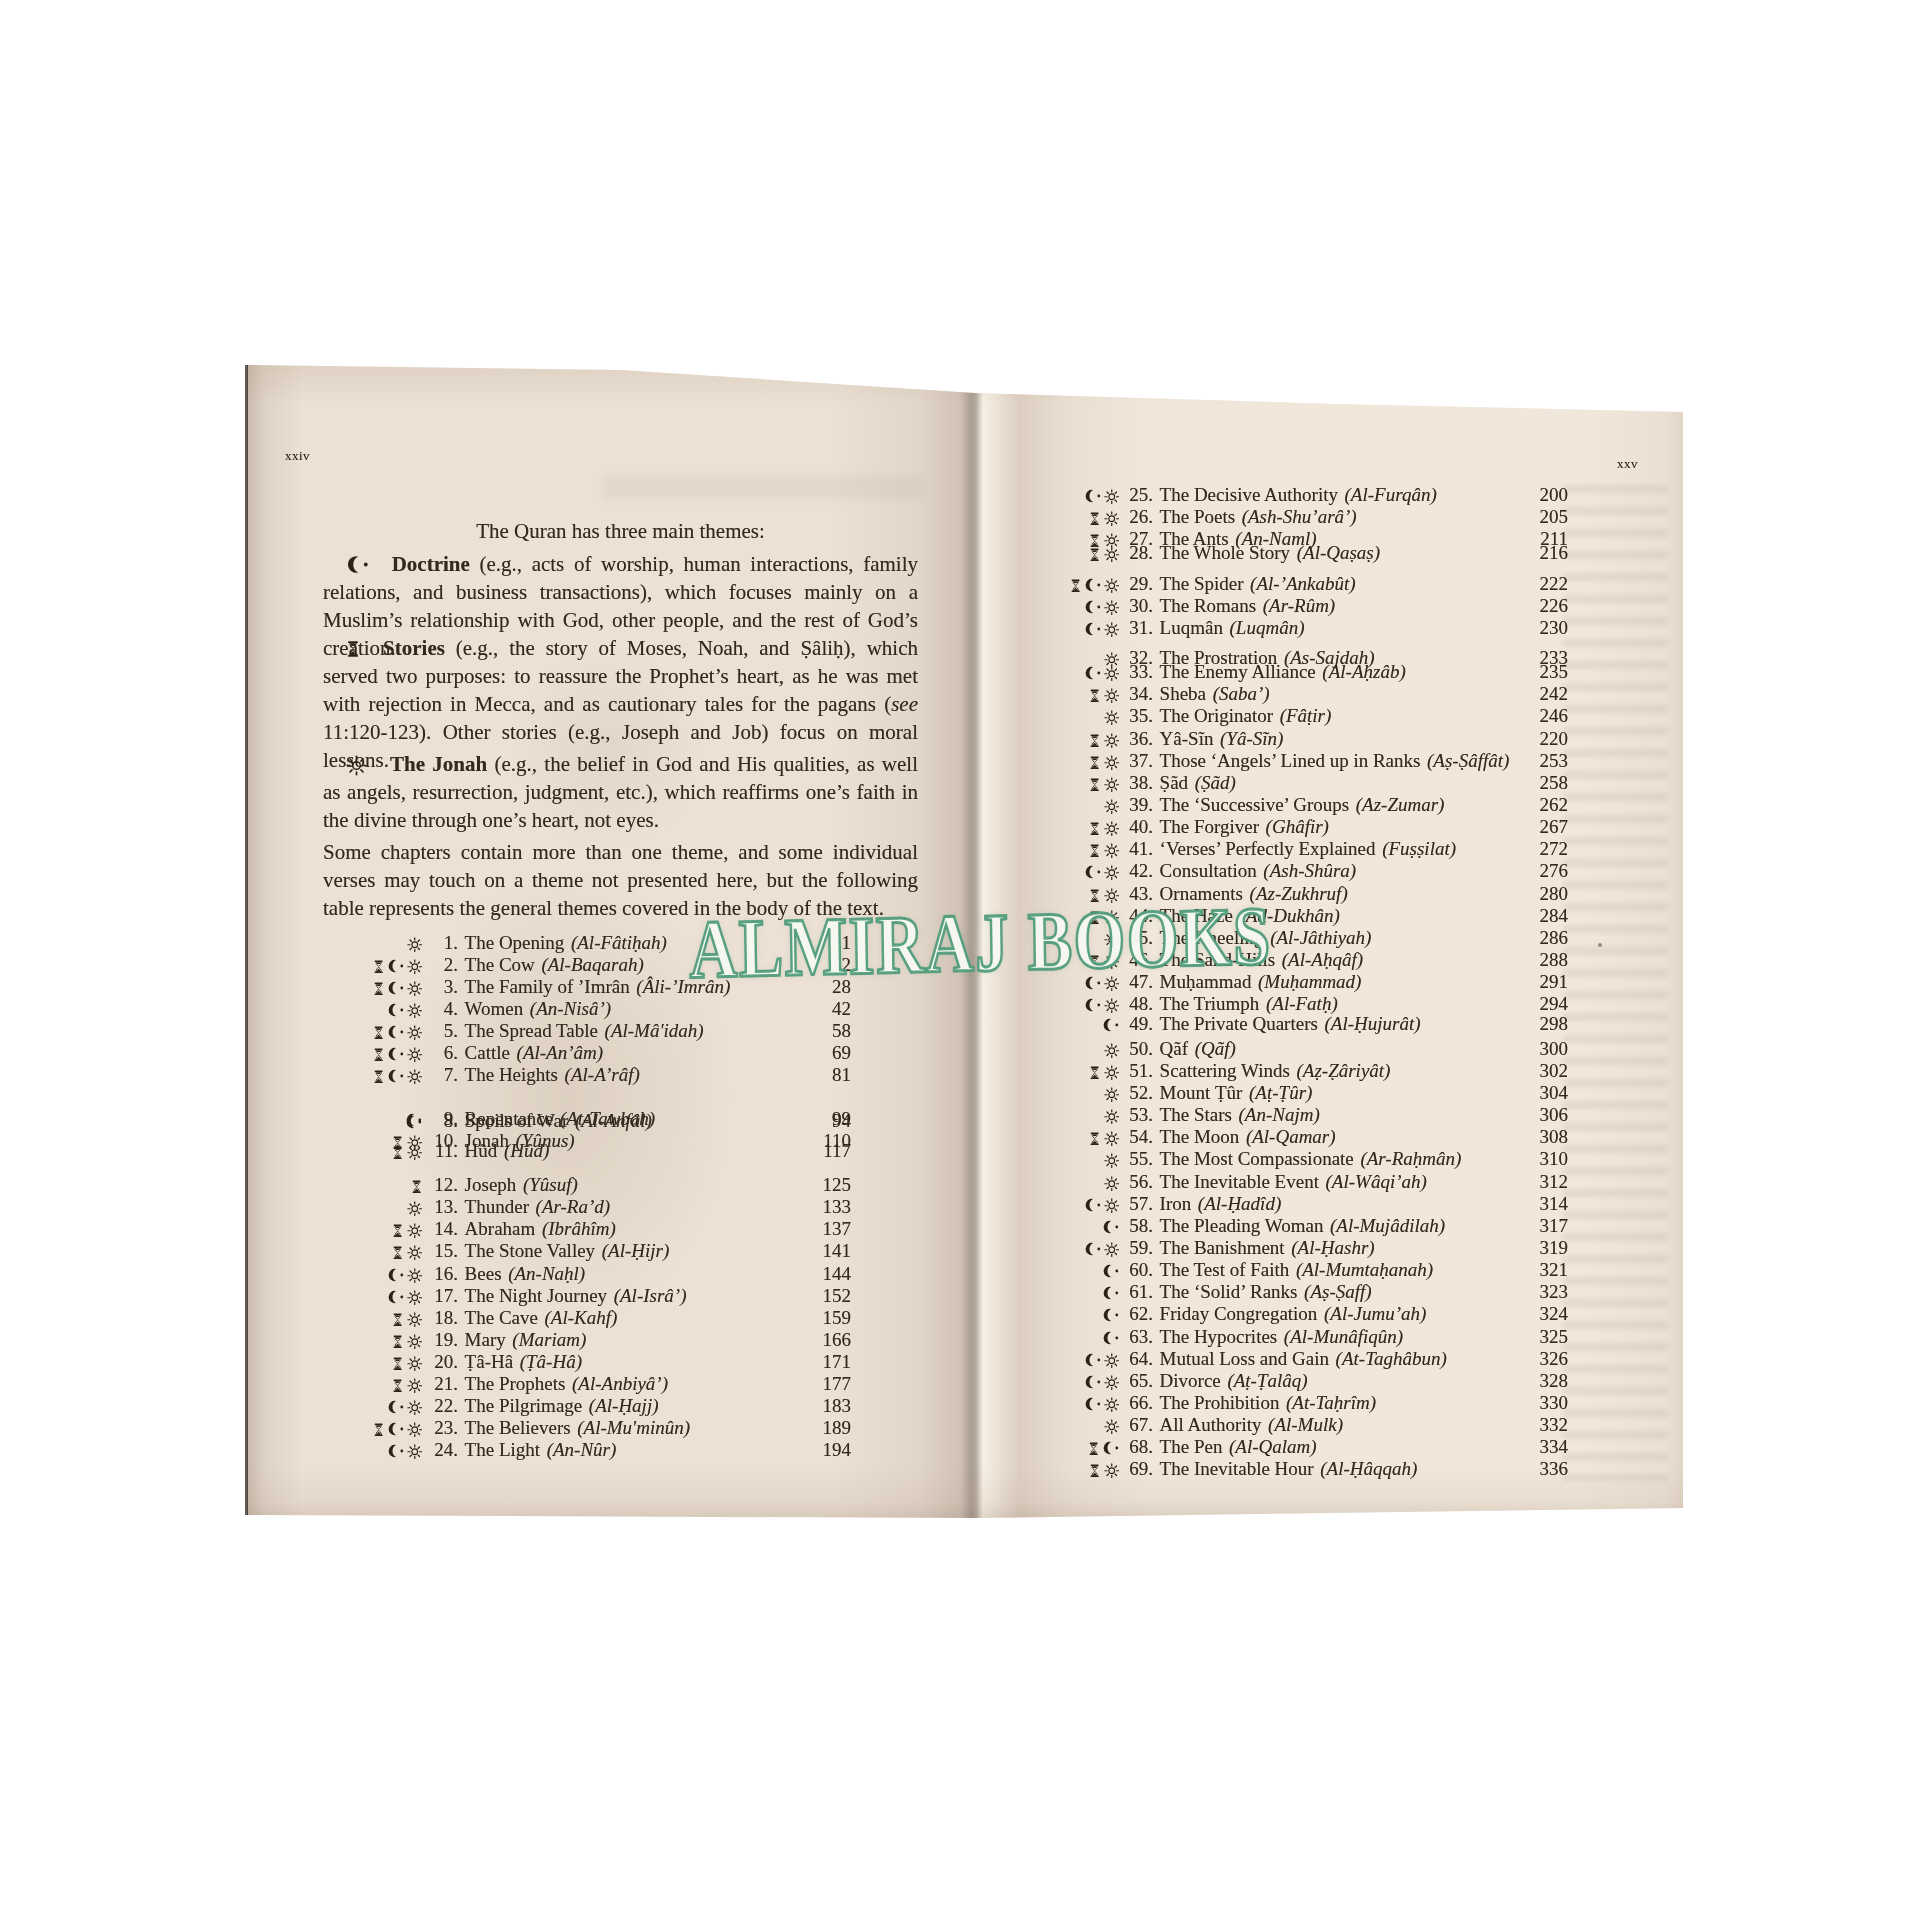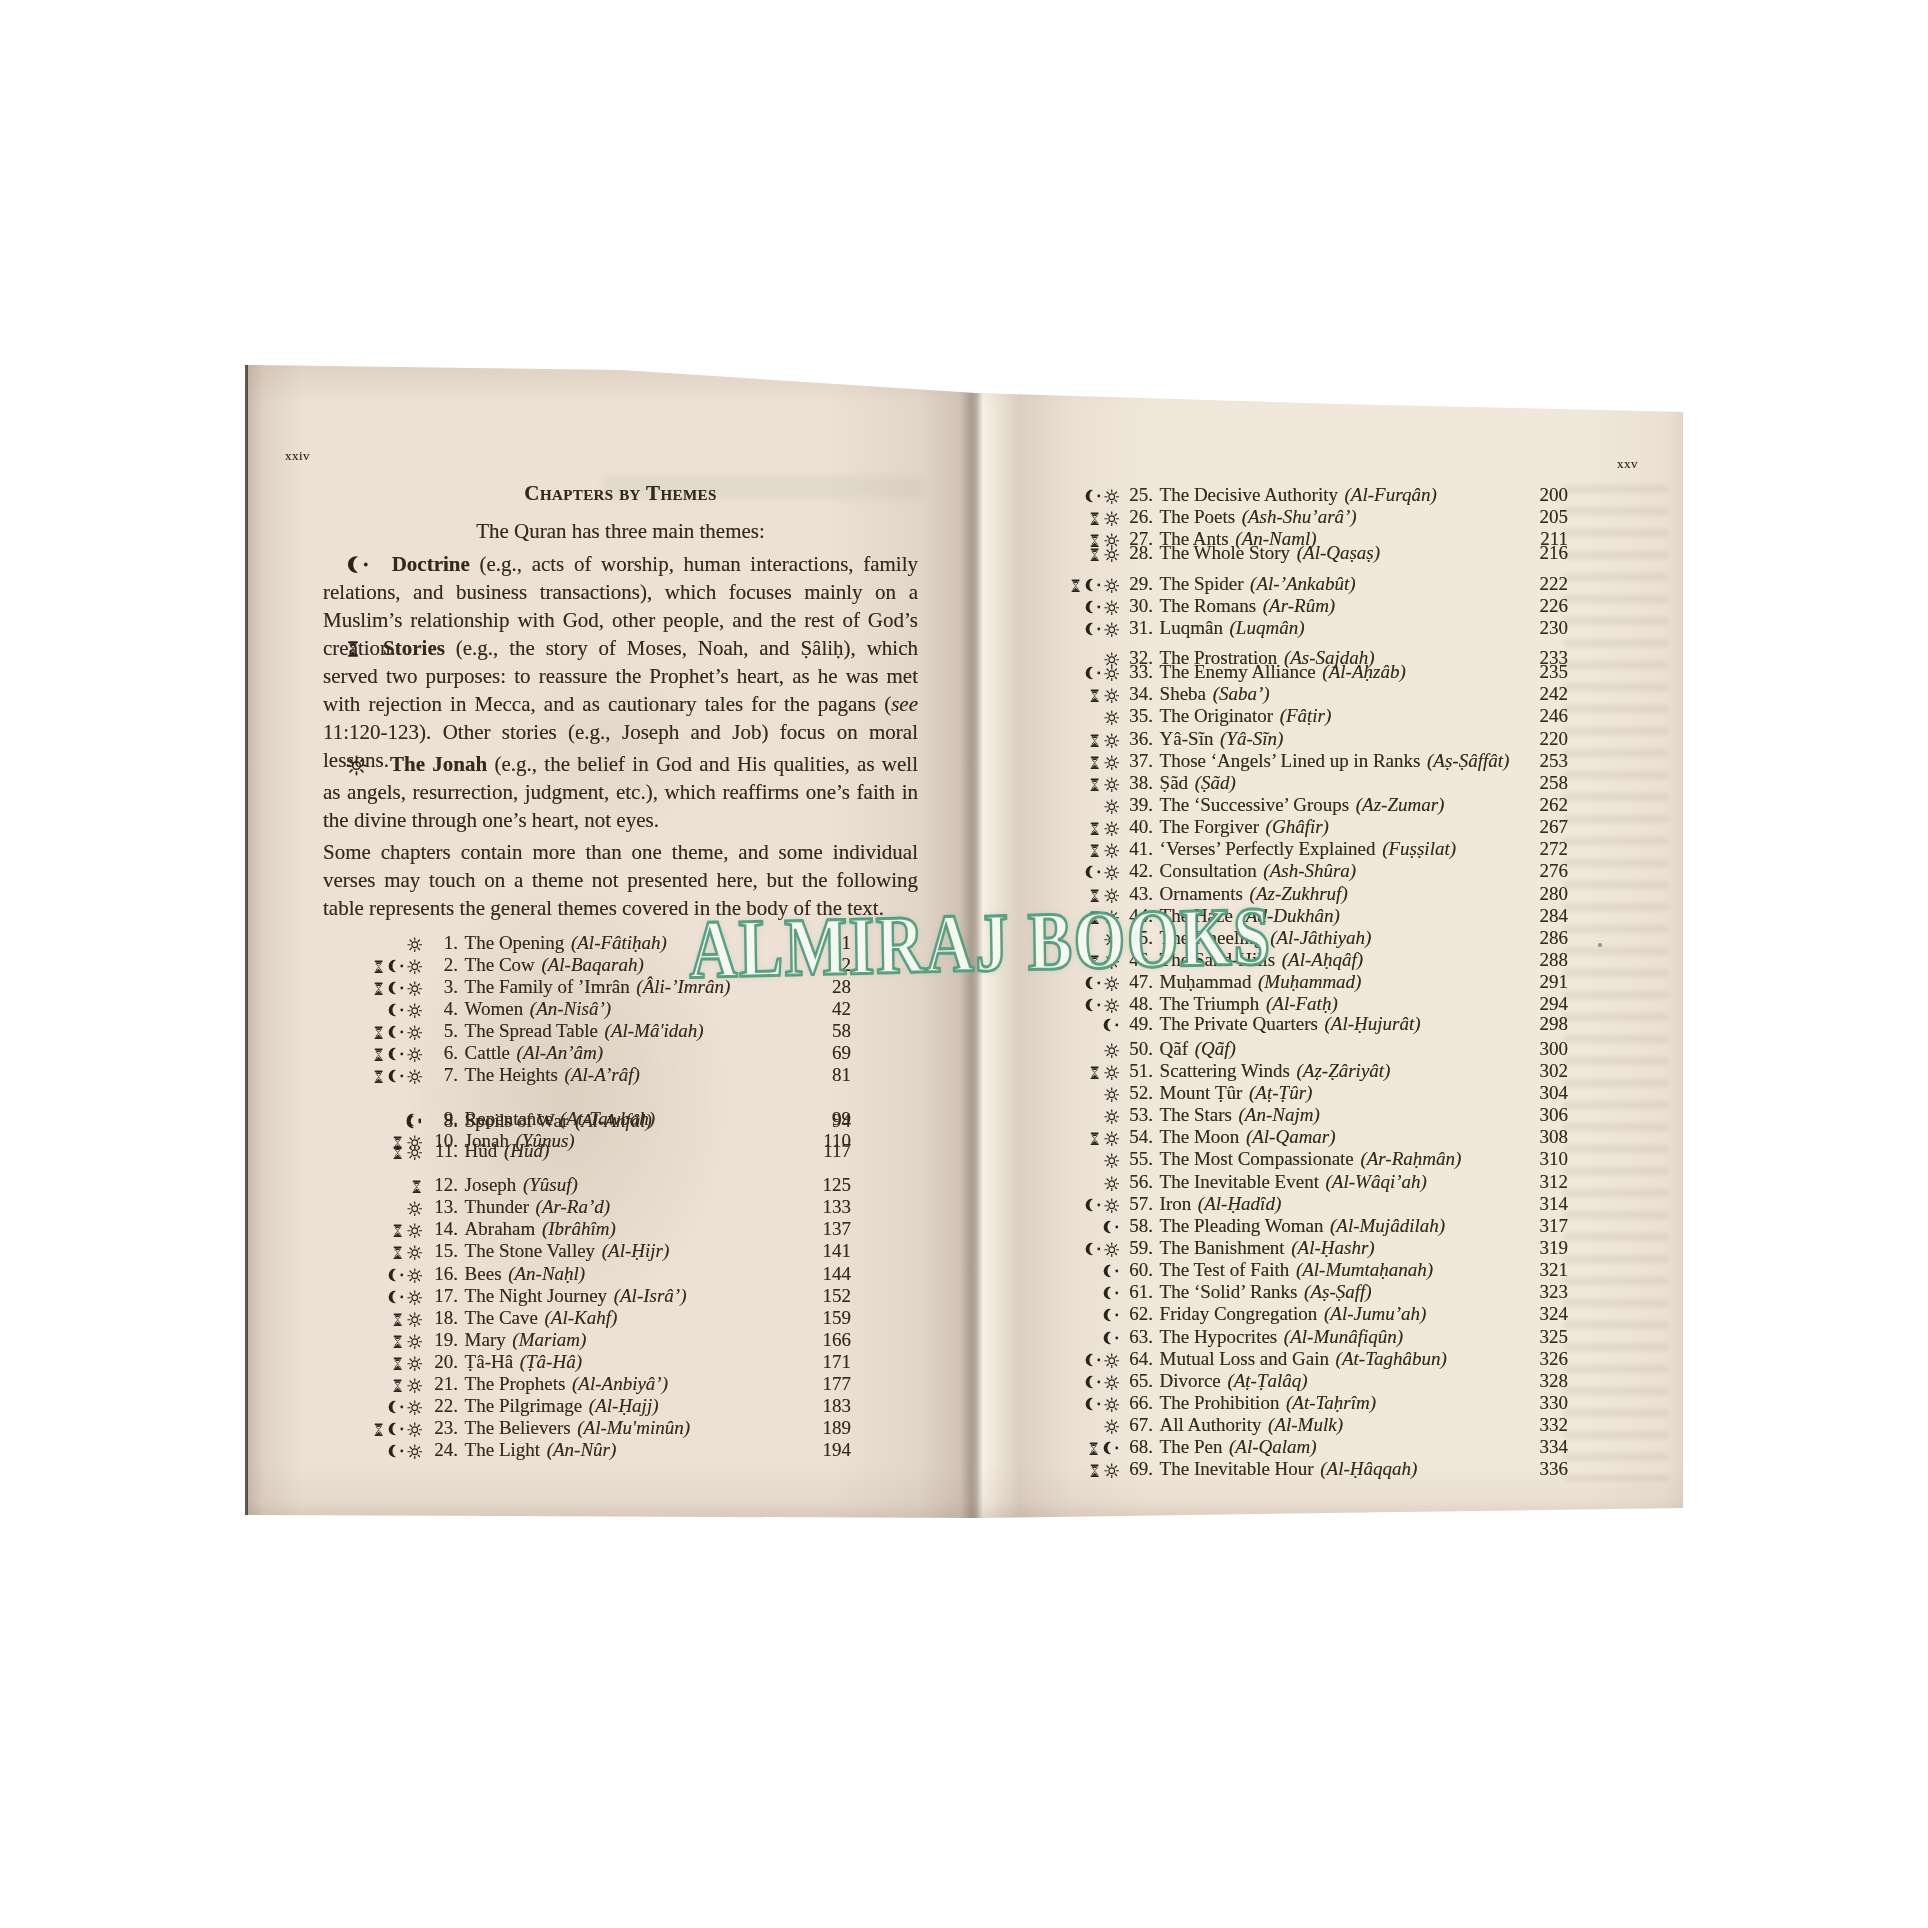--- a/index.html
+++ b/index.html
@@ -152,21 +152,20 @@
 <div class="page-edge-left"></div>
 <div class="ghost ghost-emblem"></div>
 <div class="ghost ghost-emblem-top"></div>
 <div class="ghost ghost-smudge-title"></div>
 <div class="ghost ghost-col"></div>
 <div class="speck" style="left:1598px;top:943px;"></div>
 
 <div id="content">
 
   <div class="folio" id="folio-left">xxiv</div>
-  <div class="page-title">Chapters by Themes</div>
   <div class="para" id="intro">The Quran has three main themes:</div>
   <div id="themes">
       <div class="para theme theme-0"><svg class="ic ic-crescent p-ic" viewBox="0 0 24 20" width="22.6" height="19">
           <use href="#sym-crescent"></use>
         </svg><b>Doctrine</b><span> (e.g., acts of worship, human interactions, family relations, and business transactions), which focuses mainly on a Muslim’s relationship with God, other people, and the rest of God’s creation.</span></div>
       <div class="para theme theme-1"><svg class="ic ic-hourglass p-ic" viewBox="0 0 15 19" width="14" height="18">
           <use href="#sym-hourglass"></use>
         </svg><b>Stories</b><span> (e.g., the story of Moses, Noah, and Ṣâliḥ), which served two purposes: to reassure the Prophet’s heart, as he was met with rejection in Mecca, and as cautionary tales for the pagans (</span><em>see</em><span> 11:120-123). Other stories (e.g., Joseph and Job) focus on moral lessons.</span></div>
       <div class="para theme theme-2"><svg class="ic ic-sun p-ic" viewBox="0 0 22 22" width="21" height="21">
           <use href="#sym-sun"></use>

